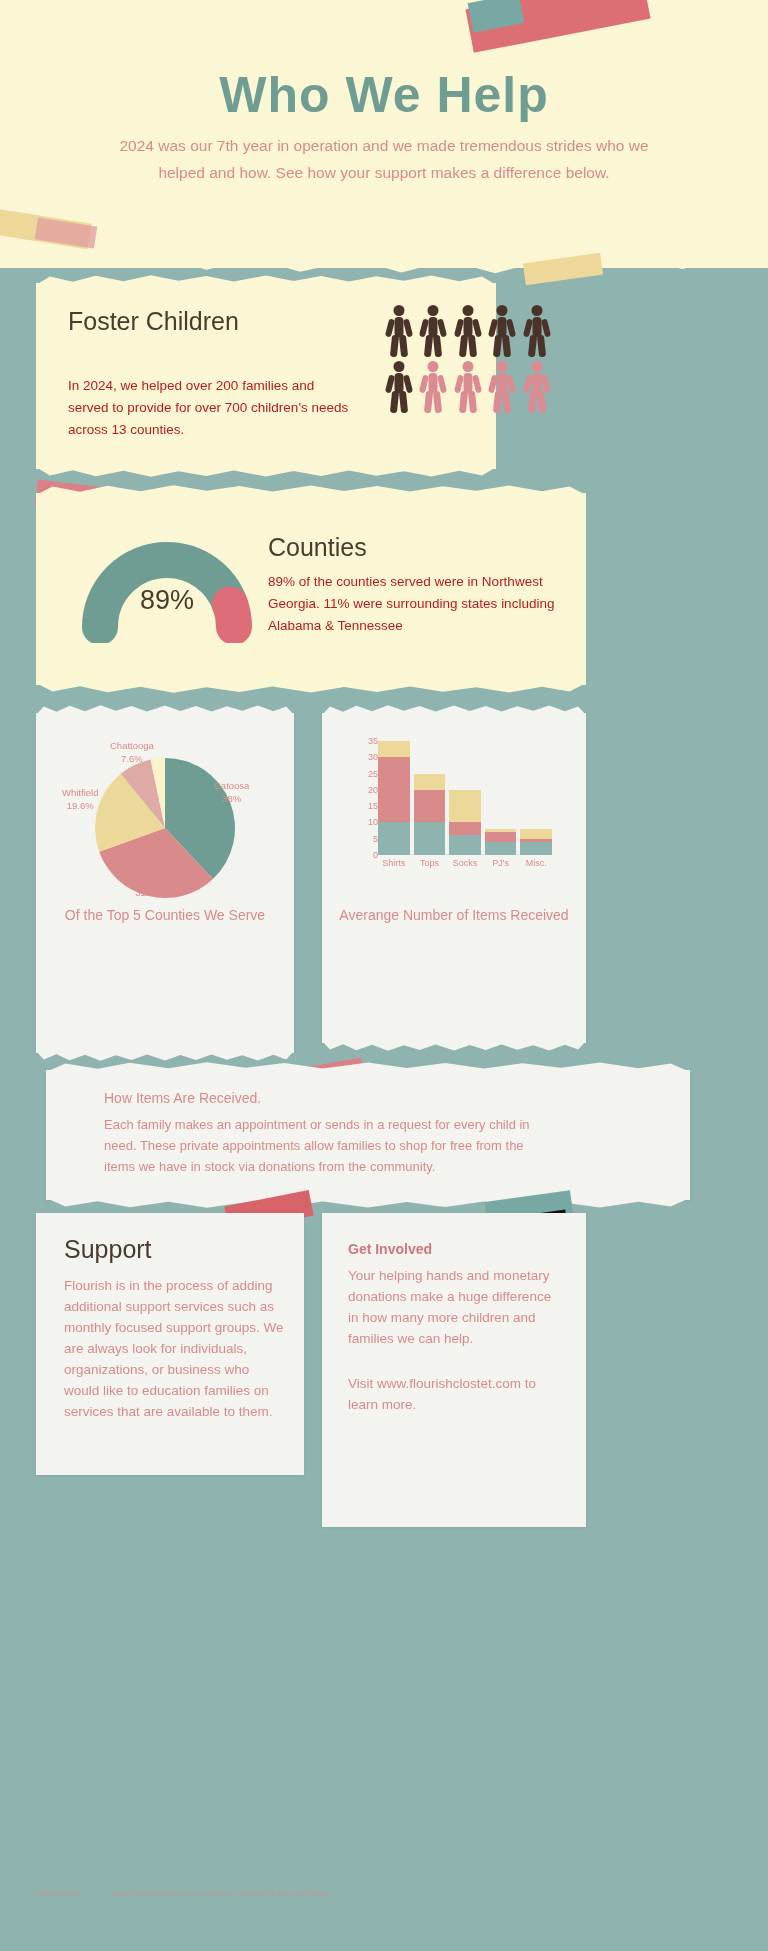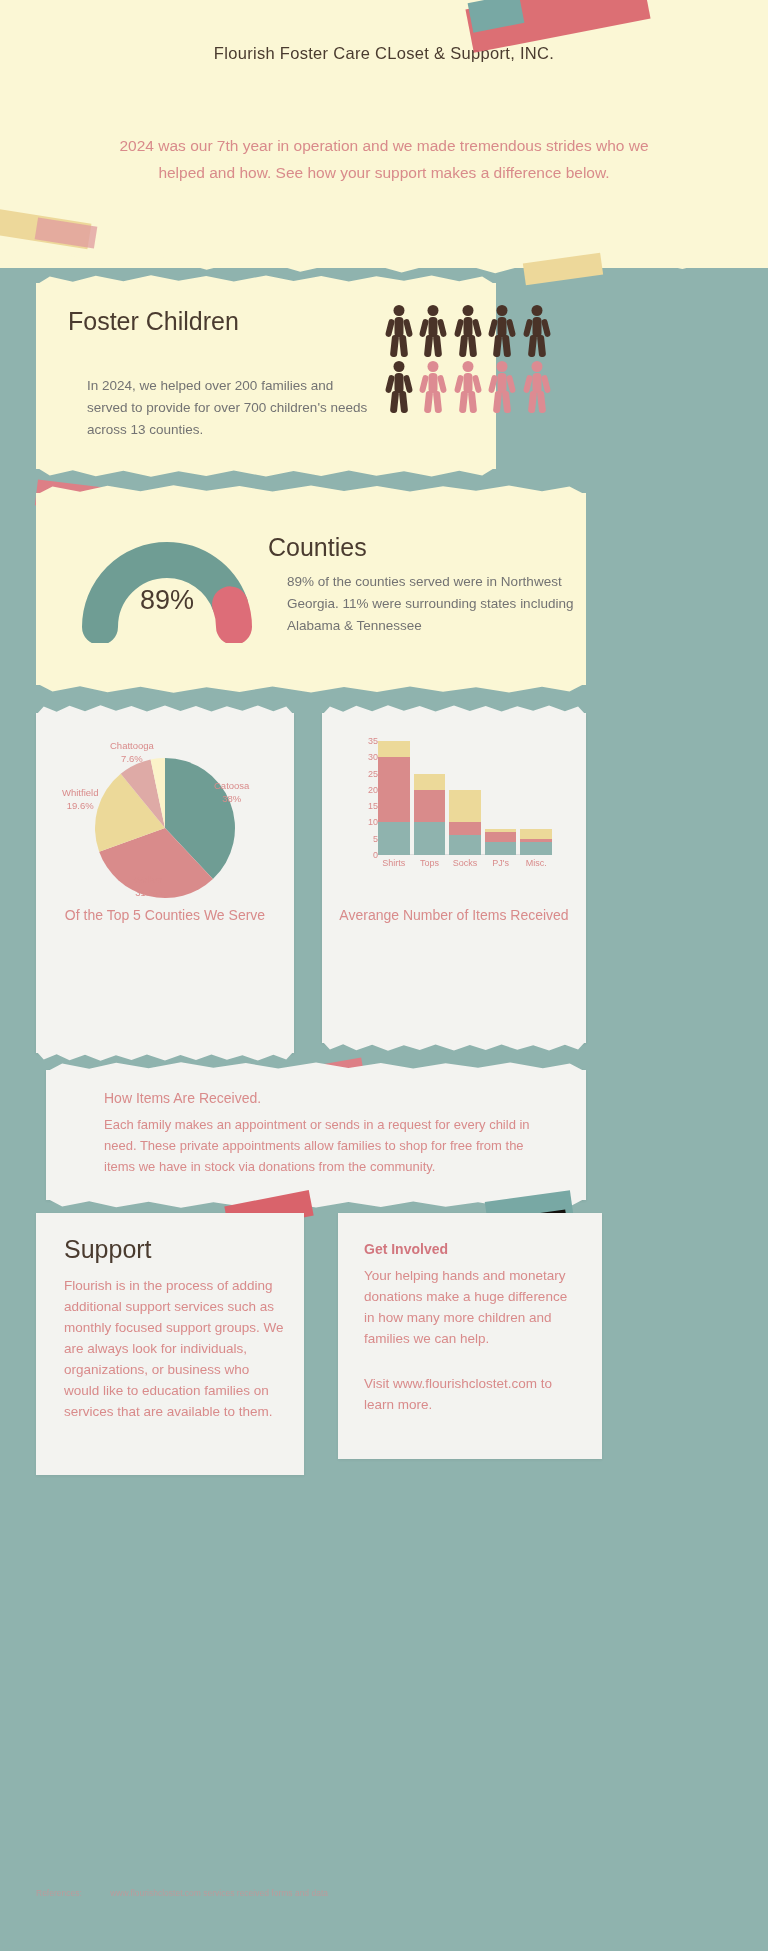--- a/index.html
+++ b/index.html
@@ -140,22 +140,21 @@
   #foster-card { left: 36px; top: 283px; width: 460px; height: 186px; }
   .sec-title {
     font-size: 25px;
     color: #4a3b2f;
     line-height: 32px;
     font-weight: 400;
   }
   .sec-body {
     font-size: 13.5px;
     line-height: 22px;
-    color: #737373;
-    margin-left: 19px;
+    color: #b91c1c;
   }
   #foster-title { position: absolute; left: 32px; top: 22px; width: 220px; }
   #foster-body  { position: absolute; left: 32px; top: 92px; width: 290px; }
 
   .people-grid {
     position: absolute;
     left: 348px; top: 22px;
     width: 170px; height: 110px;
     display: grid;
     grid-template-columns: repeat(5, 1fr);
@@ -284,33 +283,33 @@
     white-space: nowrap;
   }
   .bar-axis-line {
     position: absolute; left: 26px; right: 0; bottom: 18px;
     height: 1px; background: #ddd;
   }
   #bar-title { position: absolute; left: 14px; top: 192px; width: 236px; }
   #bar-desc  { position: absolute; left: 14px; top: 238px; width: 236px; }
 
   
-  #how-card { left: 46px; top: 1070px; width: 540px; height: 130px; }
+  #how-card { left: 46px; top: 1070px; width: 644px; height: 130px; }
   #how-title { position: absolute; left: 58px; top: 20px; font-size: 14px; color: #d98b8b; }
   #how-body  { position: absolute; left: 58px; top: 44px; width: 450px;
                font-size: 13px; line-height: 21px; color: #d98b8b; }
   .tape-pink-how {
     left: 286px; top: 1064px; width: 78px; height: 26px;
     background: #dd7f86;
     transform: rotate(-10deg);
   }
 
   
   #support-card { left: 36px; top: 1213px; width: 268px; height: 262px; }
-  #involved-card { left: 322px; top: 1213px; width: 264px; height: 246px; margin-left: 16px; }
+  #involved-card { left: 322px; top: 1213px; width: 264px; height: 314px; }
 
   #support-title { position: absolute; left: 28px; top: 22px; font-size: 25px; color: #4a3b2f; }
   #support-body  { position: absolute; left: 28px; top: 62px; width: 222px;
                    font-size: 13.5px; line-height: 21px; color: #d98b8b; }
 
   #involved-title { position: absolute; left: 26px; top: 28px; font-size: 14px;
                     font-weight: bold; color: #d2767e; }
   #involved-body  { position: absolute; left: 26px; top: 52px; width: 214px;
                     font-size: 13.5px; line-height: 21px; color: #d98b8b; }
   #involved-visit { position: absolute; left: 26px; top: 160px; width: 214px;
@@ -341,21 +340,21 @@
     opacity: .75;
   }
   #footer span { margin-right: 26px; }
 </style>
 </head>
 <body>
 
 <div class="page">
 
   <div class="header">
-    <div class="hdr-org">Flourish Foster Care CLoset &amp; Support, INC.</div>
+    <div class="hdr-title">Who We Help</div>
     <div class="hdr-sub">2024 was our 7th year in operation and we made tremendous strides who we helped and how.  See how your support makes a difference below.</div>
   </div>
   <div class="tape tape-red-top"></div>
   <div class="tape tape-teal-top"></div>
   <div class="tape tape-yellow-left"></div>
   <div class="tape tape-pink-left"></div>
   <div class="tape tape-yellow-right"></div>
 
   <div class="card-cream torn-top torn-bottom" id="foster-card">
     <div class="sec-title" id="foster-title">Foster Children</div>

